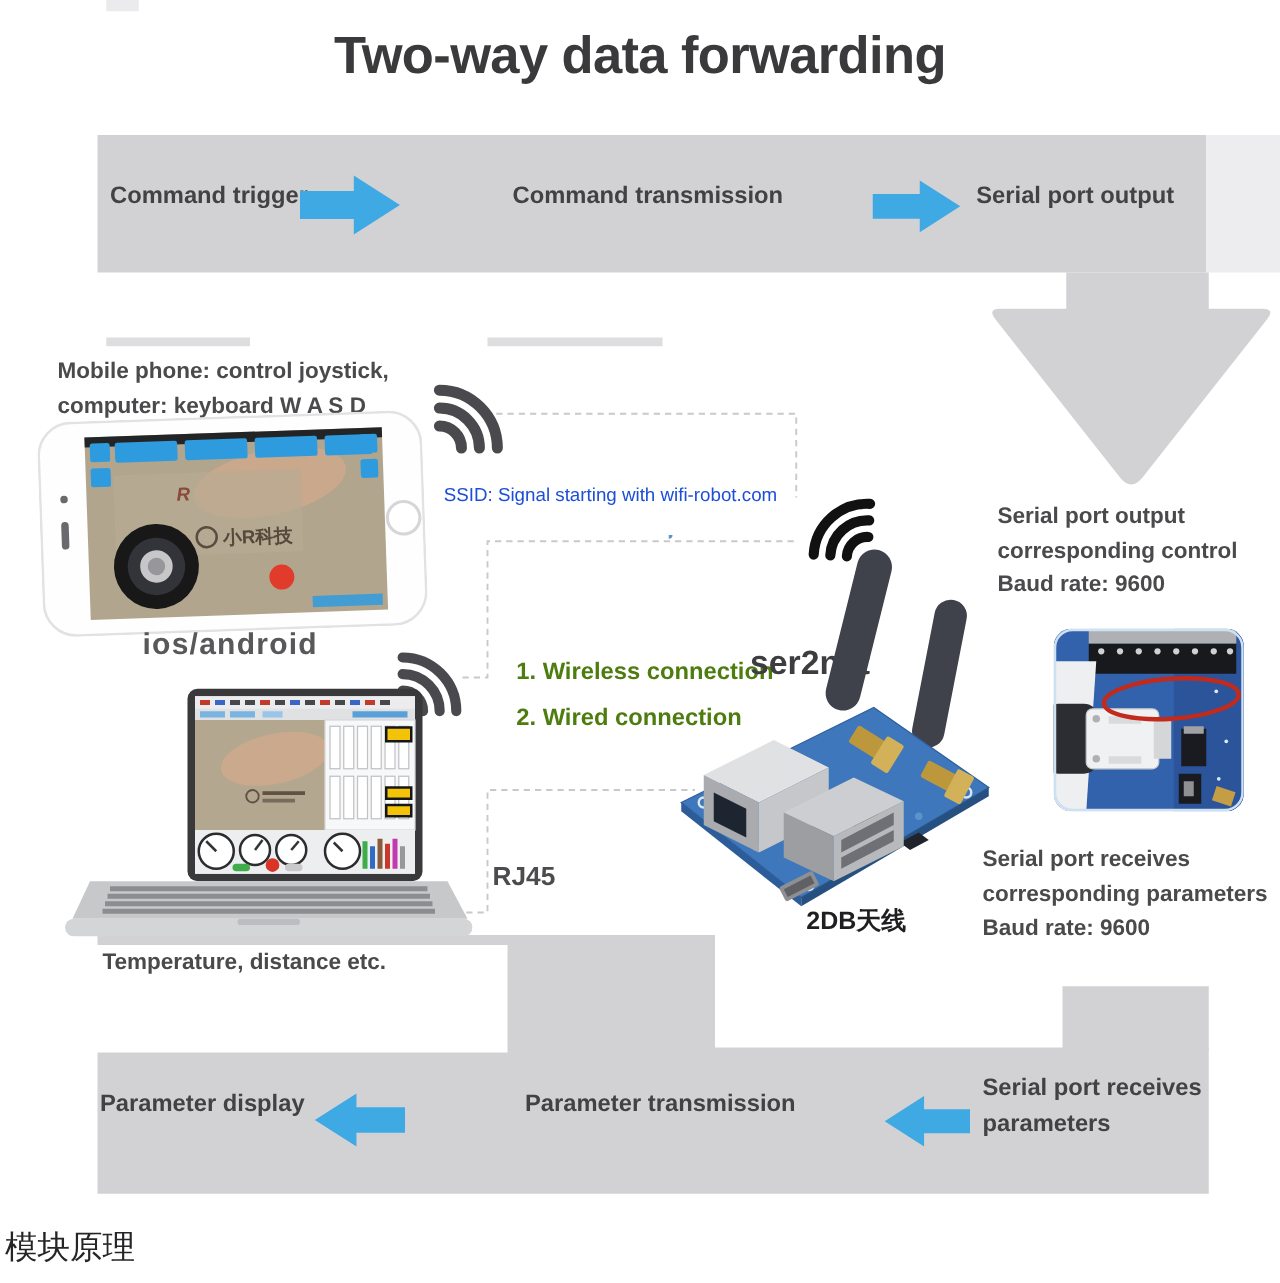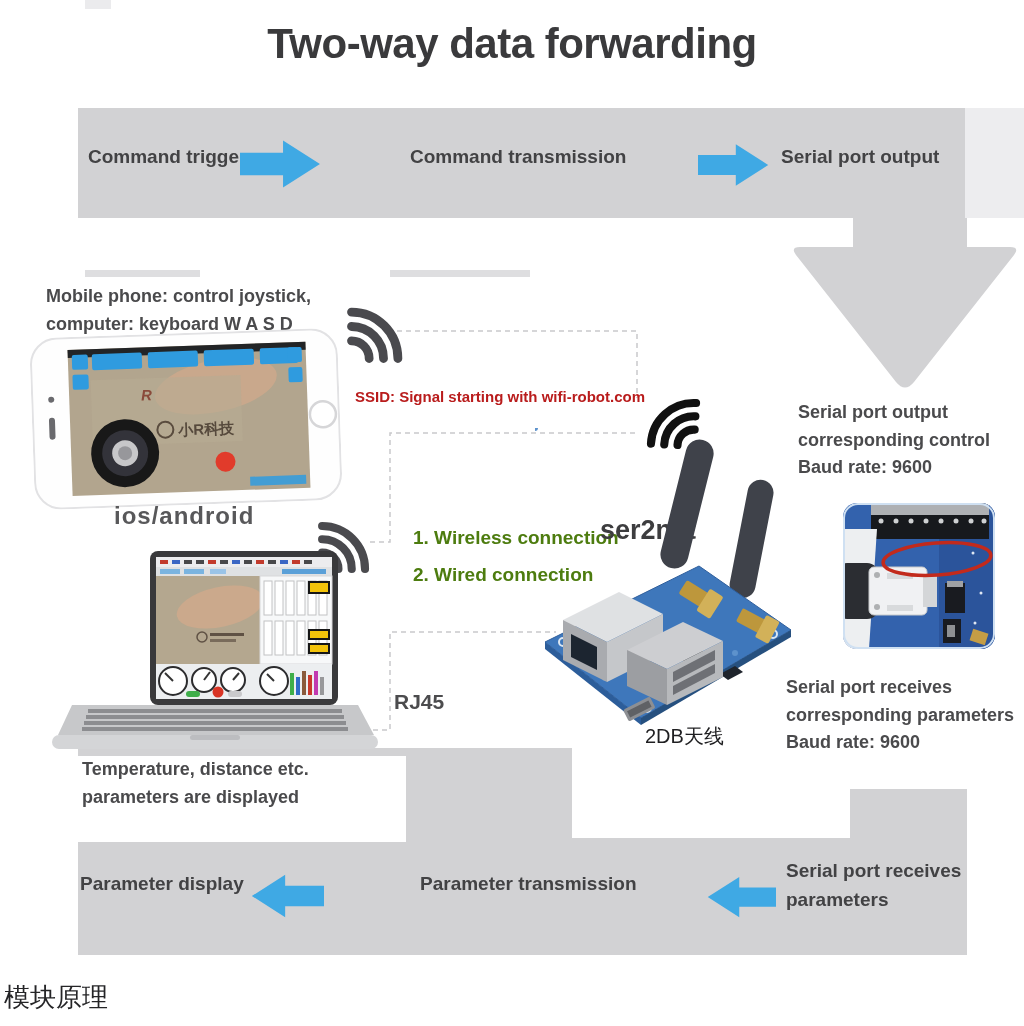--- a/index.html
+++ b/index.html
@@ -3,25 +3,25 @@
 <meta charset="utf-8">
 <style>
   html,body{margin:0;padding:0;background:#ffffff;}
   #canvas{position:relative;width:1024px;height:1026px;background:#ffffff;overflow:hidden;
           font-family:"Liberation Sans",sans-serif;color:#4b4b4d;}
   .abs{position:absolute;}
   .title{left:0;right:0;top:20px;text-align:center;font-size:42px;font-weight:700;
          letter-spacing:-0.5px;color:#3a3a3c;}
   .flow-label{font-size:19px;font-weight:700;color:#424244;white-space:nowrap;}
   .note{font-size:18px;font-weight:700;color:#4a4a4c;line-height:27.5px;white-space:nowrap;}
-  .small-note{font-size:15px;font-weight:700;color:#b91c1c;white-space:nowrap;}
+  .small-note{font-size:15px;font-weight:400;color:#1d4ed8;white-space:nowrap;}
   .conn{font-size:19px;font-weight:700;color:#4d7c0f;white-space:nowrap;}
   .ser2net{font-size:27px;font-weight:700;color:#3d3d3f;}
   .rj45{font-size:21px;font-weight:700;color:#4c4c4e;margin-left:32px;}
-  .antenna{font-size:20px;font-weight:400;color:#1f1f21;}
+  .antenna{font-size:20px;font-weight:700;color:#1f1f21;}
   .dev-label{font-size:24px;font-weight:700;color:#58585a;letter-spacing:1px;}
   .caption{font-size:26px;font-weight:400;color:#252527;}
   .white-box{background:#ffffff;}
   svg{display:block;}
 </style>
 </head>
 <body>
 
 <div id="canvas">
 
@@ -332,21 +332,20 @@
 
   <div class="abs note" style="left:786px;top:674px;">
     <div>Serial port receives</div>
     <div>corresponding parameters</div>
     <div>Baud rate: 9600</div>
   </div>
 
   <div class="abs white-box" style="left:74px;top:756px;width:332px;height:86px;"></div>
   <div class="abs note" style="left:82px;top:756px;">
     <div>Temperature, distance etc.</div>
-    <div>parameters are displayed</div>
   </div>
 
   <div class="abs flow-label" style="left:80px;top:873px;">Parameter display</div>
   <div class="abs flow-label" style="left:420px;top:873px;">Parameter transmission</div>
   <div class="abs flow-label" style="left:786px;top:856px;line-height:29px;">
     <div>Serial port receives</div>
     <div>parameters</div>
   </div>
 
   <svg class="abs" style="left:250px;top:870px;transform:rotate(180deg);" width="74" height="52" viewBox="0 0 80 50">

